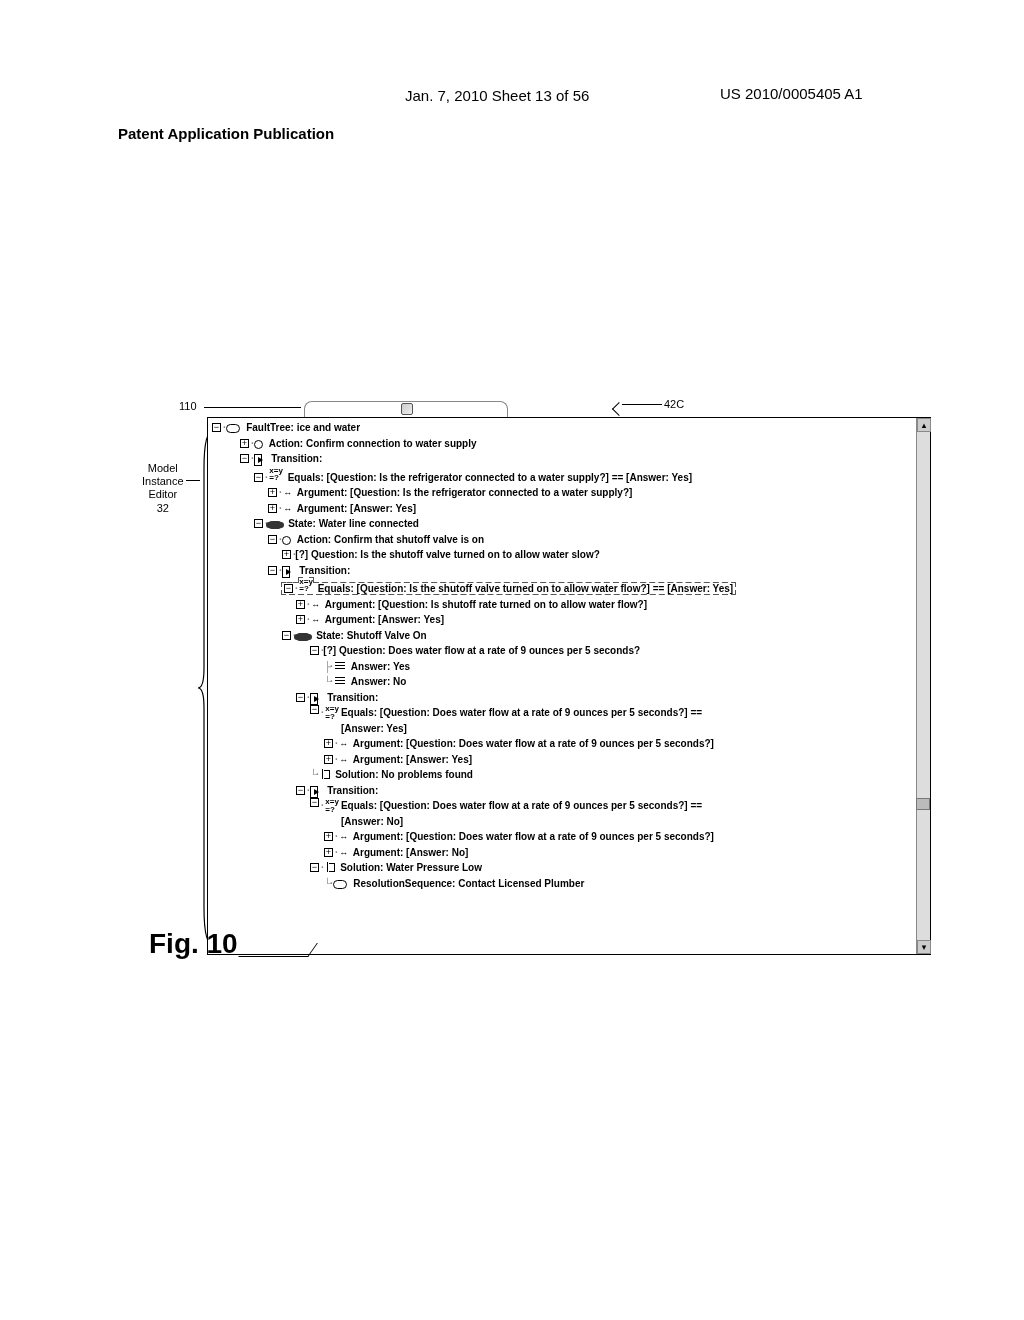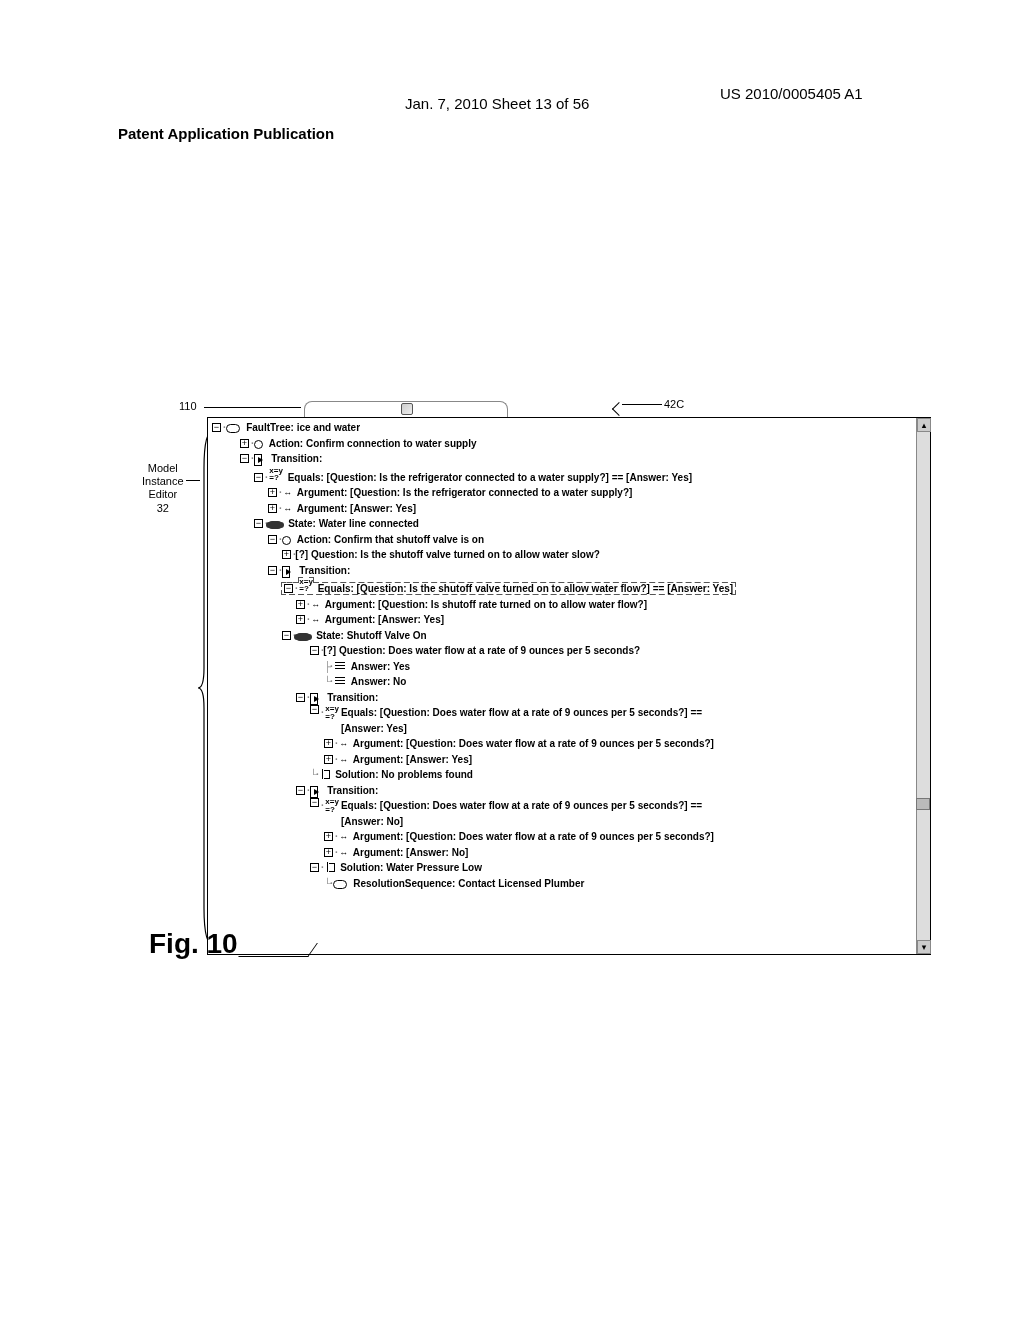--- a/index.html
+++ b/index.html
@@ -1,20 +1,20 @@
 <!DOCTYPE html>
 <html><head>
 <meta charset="utf-8">
 <style>
   * { box-sizing: border-box; margin: 0; padding: 0; }
   html, body { width: 1024px; height: 1320px; background: #fff; font-family: Arial, Helvetica, sans-serif; }
   .page { position: relative; width: 1024px; height: 1320px; }
 
   .header-left { position: absolute; top: 85px; left: 118px; font-size: 15px; font-weight: bold; margin-top: 40px; }
-  .header-mid  { position: absolute; top: 95px; left: 405px; font-size: 15px; }
+  .header-mid  { position: absolute; top: 87px; left: 405px; font-size: 15px; }
   .header-right{ position: absolute; top: 85px; left: 720px; font-size: 15px; }
 
   
   .tab { position: absolute; top: 401px; left: 304px; height: 16px; }
   .tab-shape { display: inline-flex; align-items: center; gap: 18px; border: 1px solid #888; border-bottom: none; border-radius: 8px 8px 0 0; background: #fff; padding: 1px 4px 0 6px; font-size: 10px; font-weight: bold; flex-direction: column; }
   .tab-icon { width: 12px; height: 12px; display: inline-block; position: relative; }
   .tab-icon::before { content: ""; position: absolute; inset: 0; border: 1px solid #555; border-radius: 2px; background: linear-gradient(135deg,#ccc,#eee); }
   .tab-close { font-family: "Times New Roman", serif; font-size: 12px; margin-left: 6px; }
 
   

